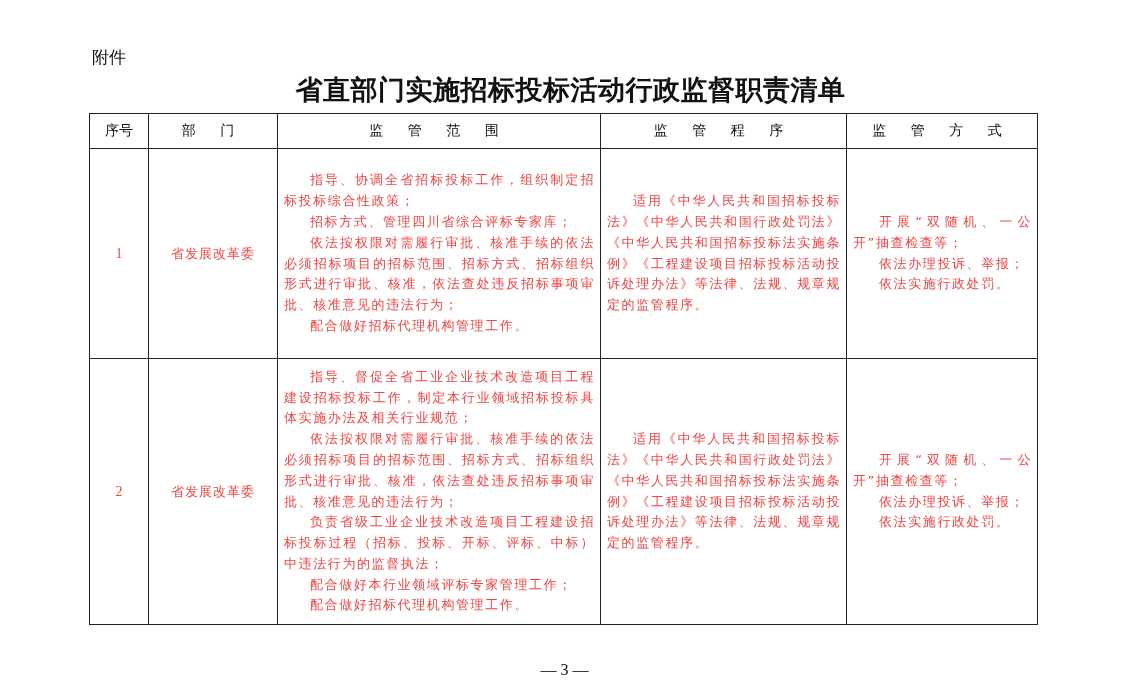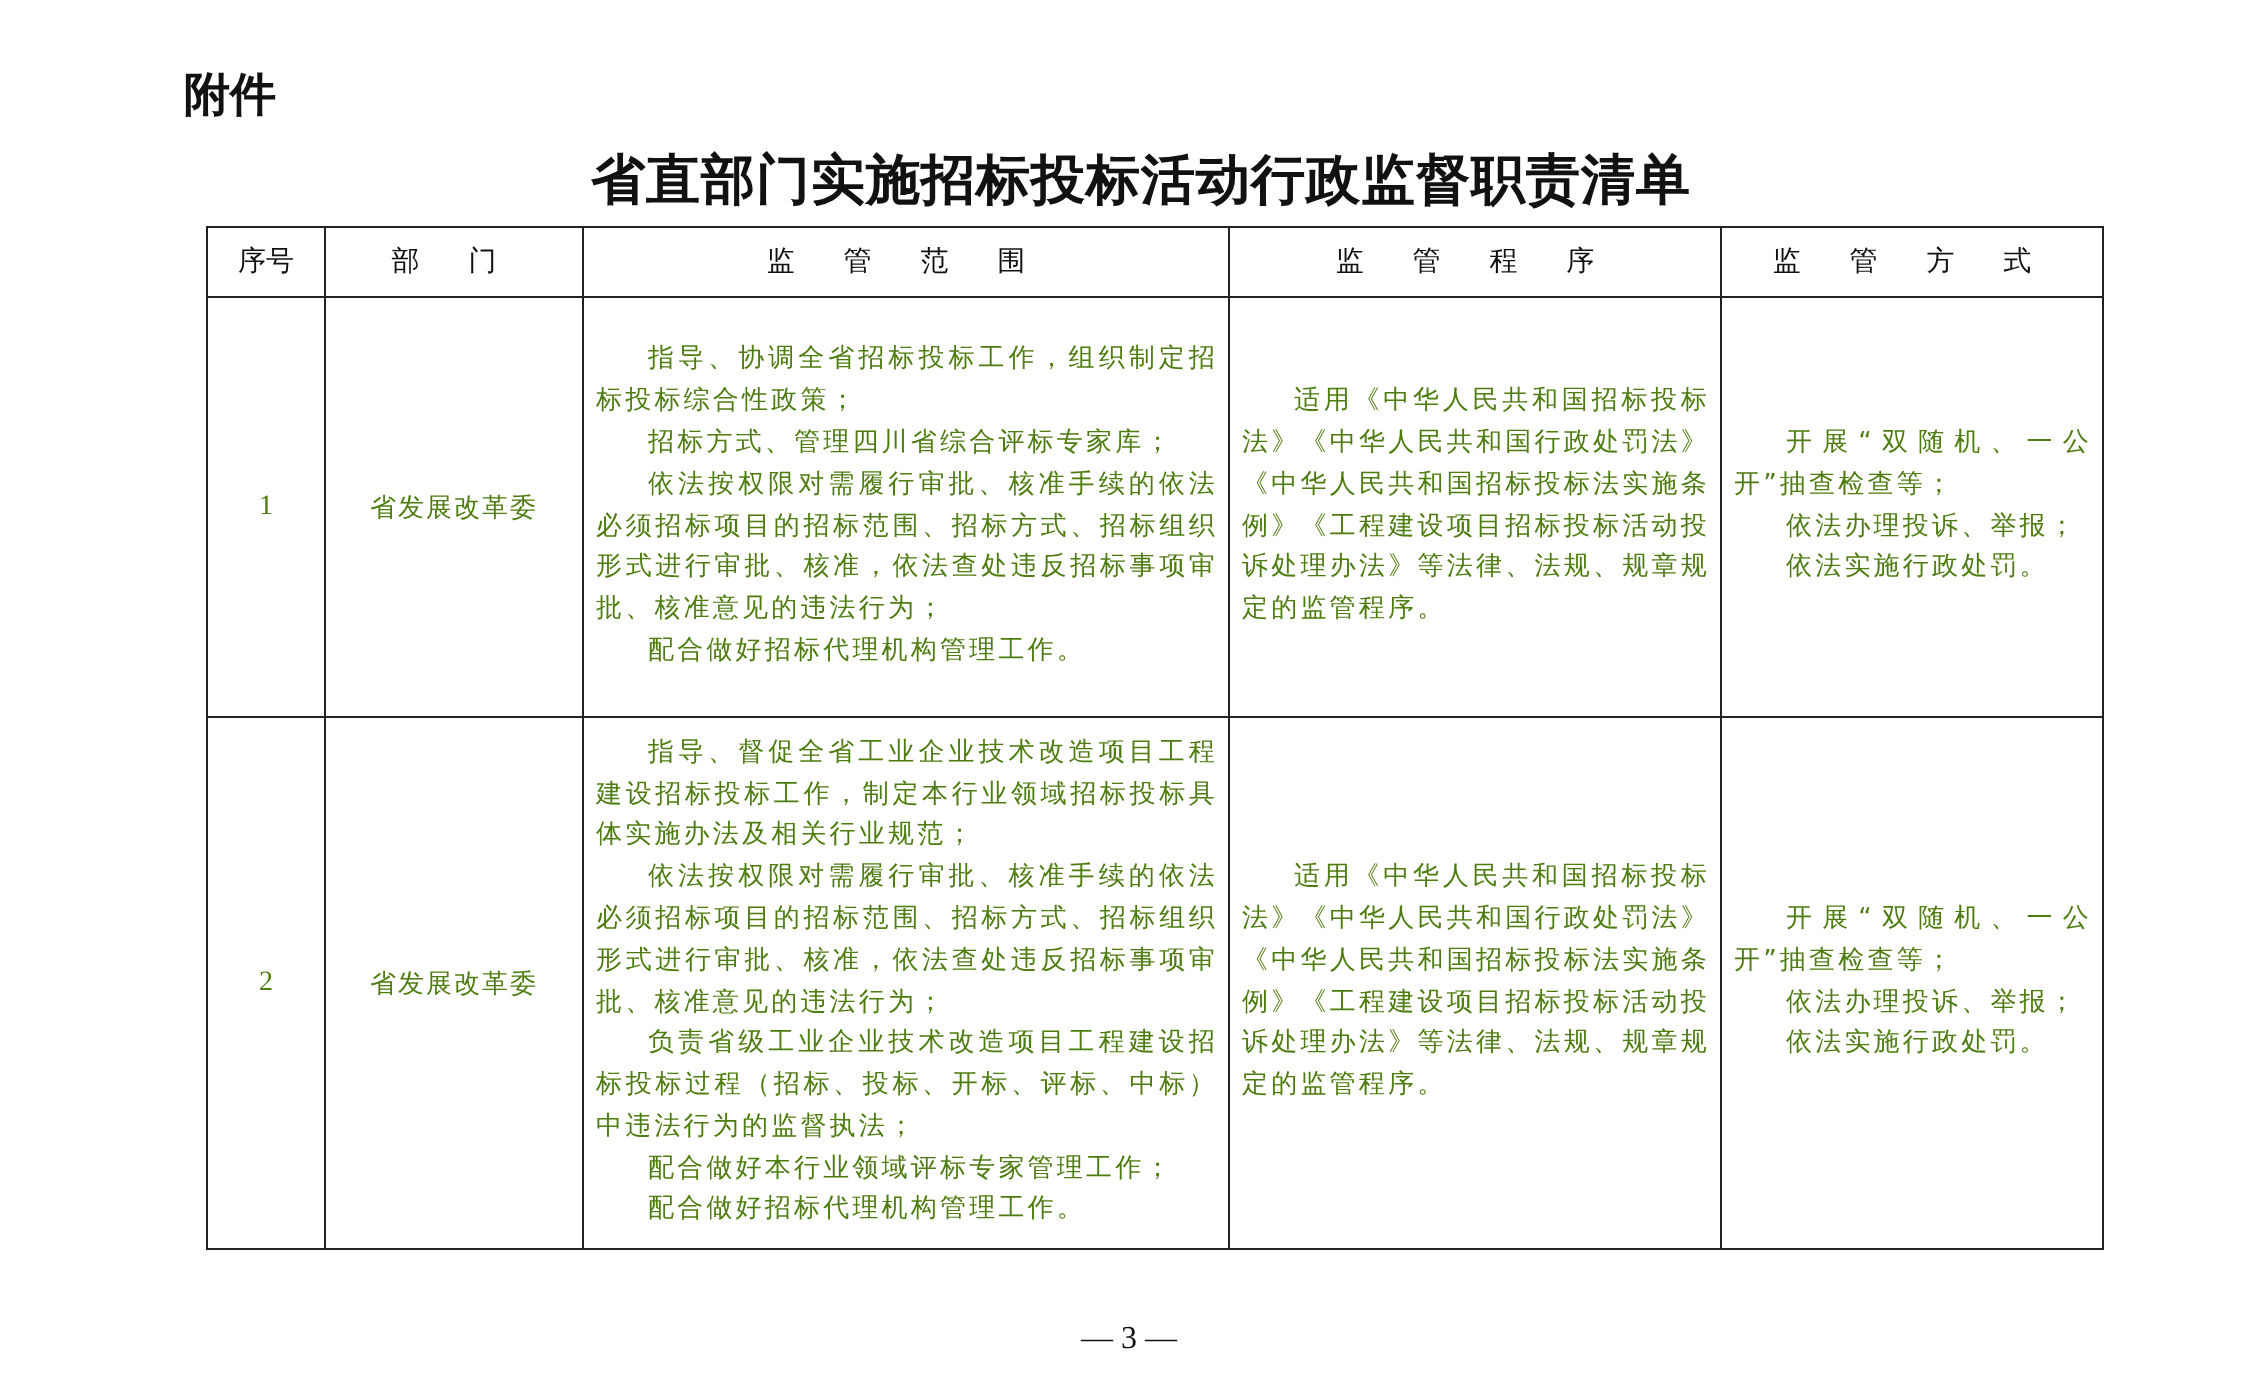--- a/index.html
+++ b/index.html
@@ -1,26 +1,26 @@
 <!DOCTYPE html>
 <html><head>
 <meta charset="utf-8">
 <style>
   html, body { margin:0; padding:0; background:#ffffff; }
   body { width:1129px; height:700px; position:relative; overflow:hidden;
          font-family:"DejaVu Sans", sans-serif; color:#111; }
-  .attach { position:absolute; left:92px; top:32px; font-size:23px; letter-spacing:0px;font-weight:bold; }
+  .attach { position:absolute; left:92px; top:46px; font-size:17px; letter-spacing:0px; }
   .title { position:absolute; left:0; width:1129px; top:72px; text-align:center;
            font-family:"DejaVu Serif", serif; font-weight:bold; font-size:27px; letter-spacing:0.5px;
            padding-left:6px; }
-  table { position:absolute; left:103px; top:113px; border-collapse:collapse; table-layout:fixed; }
+  table { position:absolute; left:89px; top:113px; border-collapse:collapse; table-layout:fixed; }
   td, th { border:1.5px solid #222; padding:0; font-weight:normal; }
   th { height:34px; font-size:14px; text-align:center; vertical-align:middle; letter-spacing:10px; }
   th.seq { letter-spacing:0px; }
-  td { vertical-align:middle; font-size:13px; color:#4d7c0f; }
+  td { vertical-align:middle; font-size:13px; color:#ef4444; }
   td.seq { text-align:center; font-family:"Liberation Serif", serif; font-size:14px; }
   td.dept { text-align:center; letter-spacing:1px;font-family:Liberation Mono, monospace; }
   .para { text-indent:2em; line-height:20.8px; letter-spacing:1.6px; text-align:justify; }
   .cell { padding:0 5px 0 6px; }
   .footer { position:absolute; left:0; width:1129px; text-align:center; top:661px;
             font-family:"Liberation Serif", serif; font-size:16px; }
 </style>
 </head>
 <body>
 

